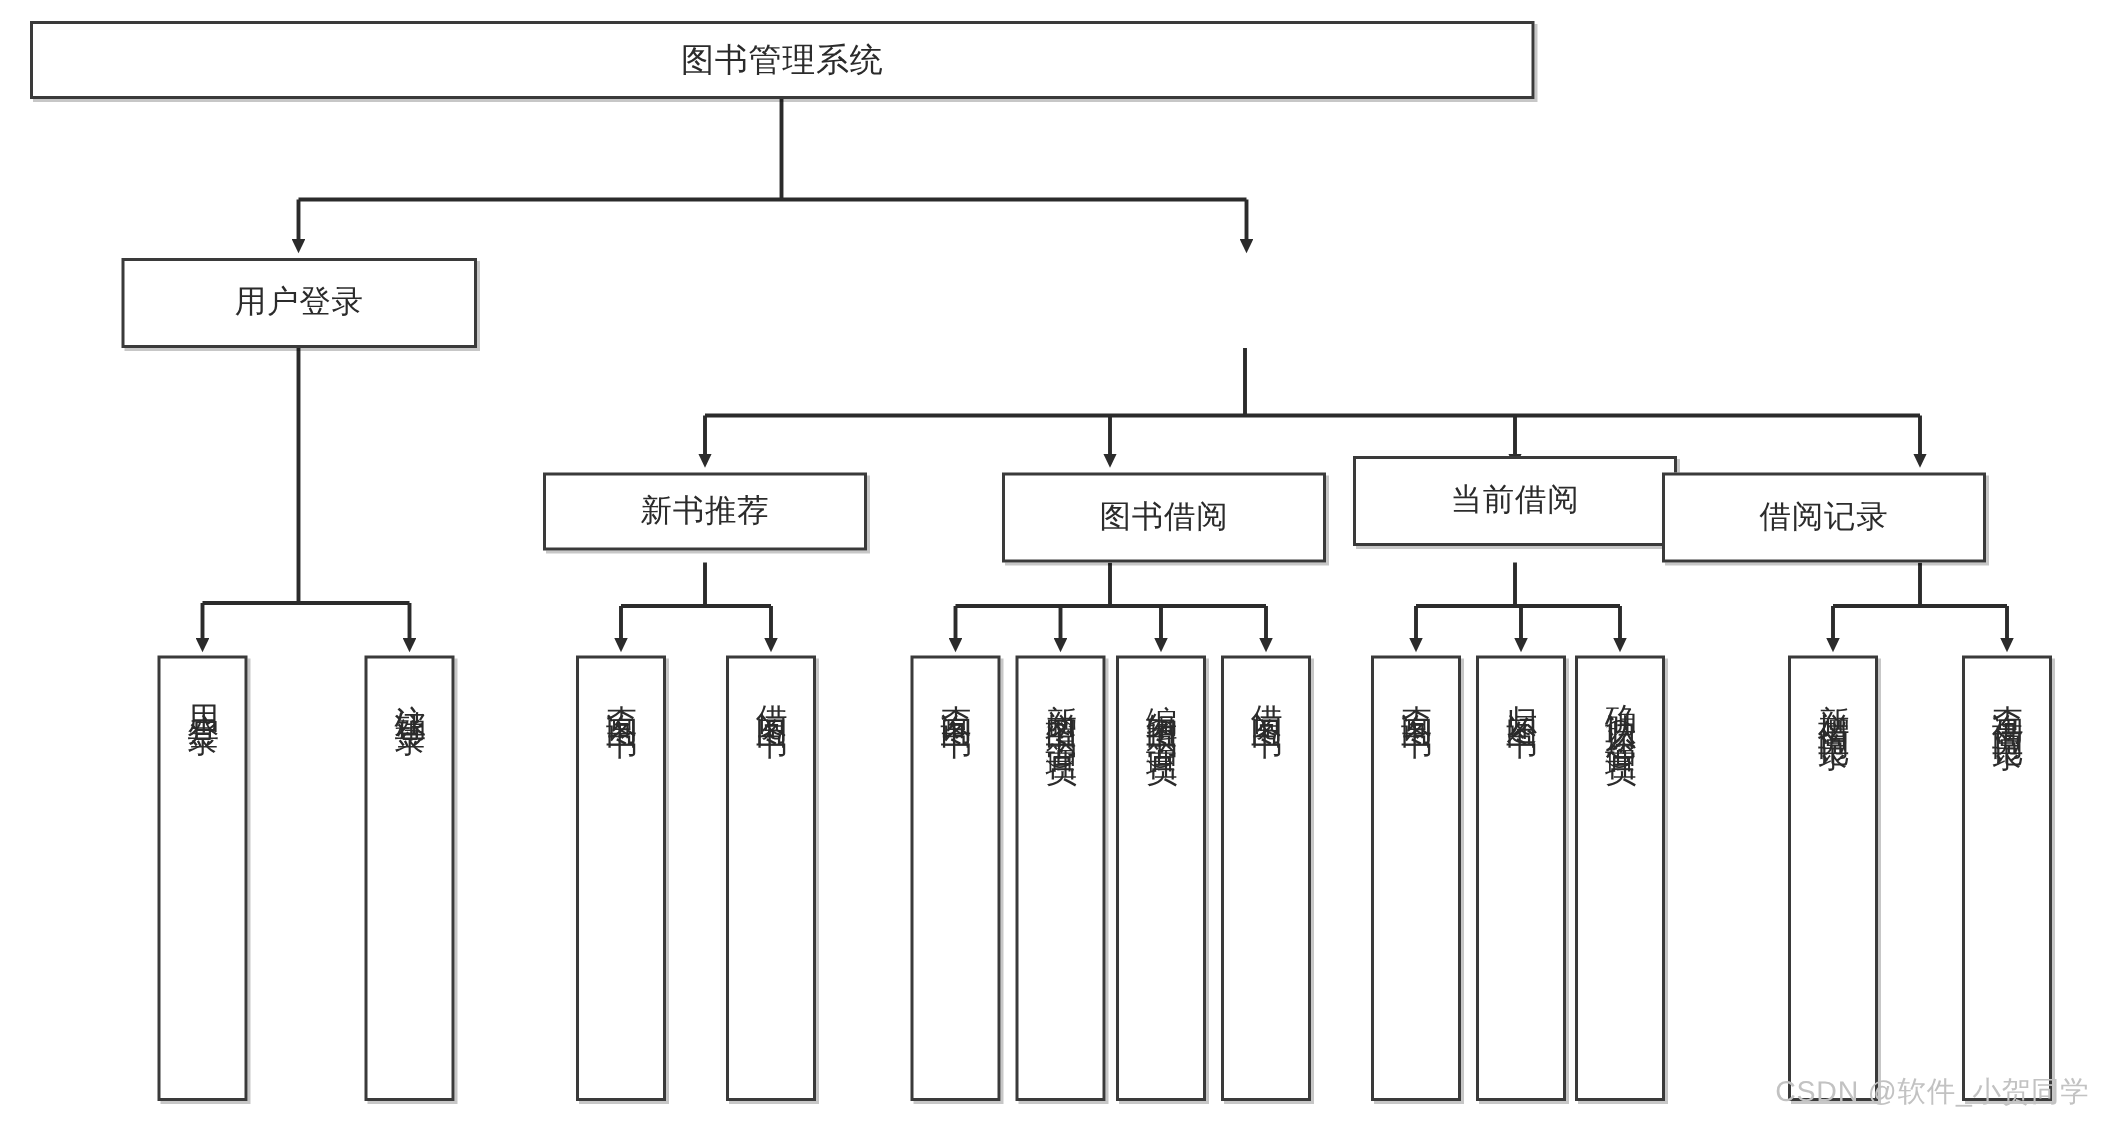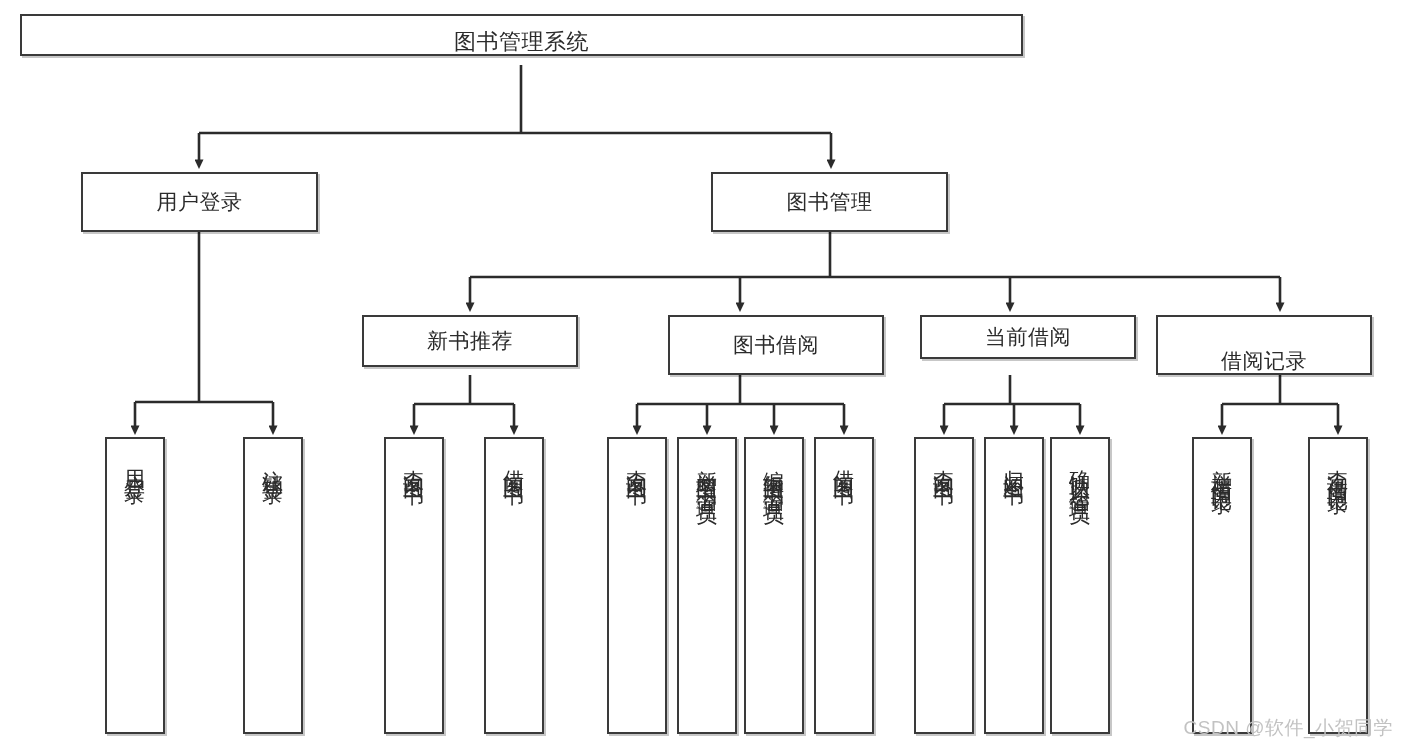--- a/index.html
+++ b/index.html
@@ -116,45 +116,42 @@
       <path d="M1014,404 L1014,426" marker-end="url(#arw)"></path>
       <path d="M1080,404 L1080,426" marker-end="url(#arw)"></path>
 
       <path d="M1280,375 L1280,404"></path>
       <path d="M1222,404 L1338,404"></path>
       <path d="M1222,404 L1222,426" marker-end="url(#arw)"></path>
       <path d="M1338,404 L1338,426" marker-end="url(#arw)"></path>
     </g>
   </svg>
 
-  <div class="node horiz root" style="left:20px;top:14px;width:1003px;height:42px;align-items:flex-end;">
+  <div class="node horiz root" style="left:20px;top:14px;width:1003px;height:52px;">
     <span class="label">图书管理系统</span>
   </div>
 
   <div class="node horiz" style="left:81px;top:172px;width:237px;height:60px;">
     <span class="label">用户登录</span>
   </div>
 
-  <div class="node horiz" style="left:711px;top:172px;width:237px;height:60px;">
-    <span class="label">图书管理</span>
-  </div>
 
   <div class="node horiz" style="left:362px;top:315px;width:216px;height:52px;">
     <span class="label">新书推荐</span>
   </div>
 
   <div class="node horiz" style="left:668px;top:315px;width:216px;height:60px;">
     <span class="label">图书借阅</span>
   </div>
 
-  <div class="node horiz" style="left:902px;top:315px;width:216px;height:44px;margin-left:18px;">
+  <div class="node horiz" style="left:902px;top:304px;width:216px;height:60px;">
     <span class="label">当前借阅</span>
   </div>
 
-  <div class="node horiz" style="left:1156px;top:315px;width:216px;height:60px;align-items:flex-end;">
+  <div class="node horiz" style="left:1108px;top:315px;width:216px;height:60px;">
     <span class="label">借阅记录</span>
   </div>
 
   <div class="node leaf" style="left:105px;top:437px;width:60px;height:297px;">
     <span class="label">用户登录</span>
   </div>
 
   <div class="node leaf" style="left:243px;top:437px;width:60px;height:297px;">
     <span class="label">注销登录</span>
   </div>

